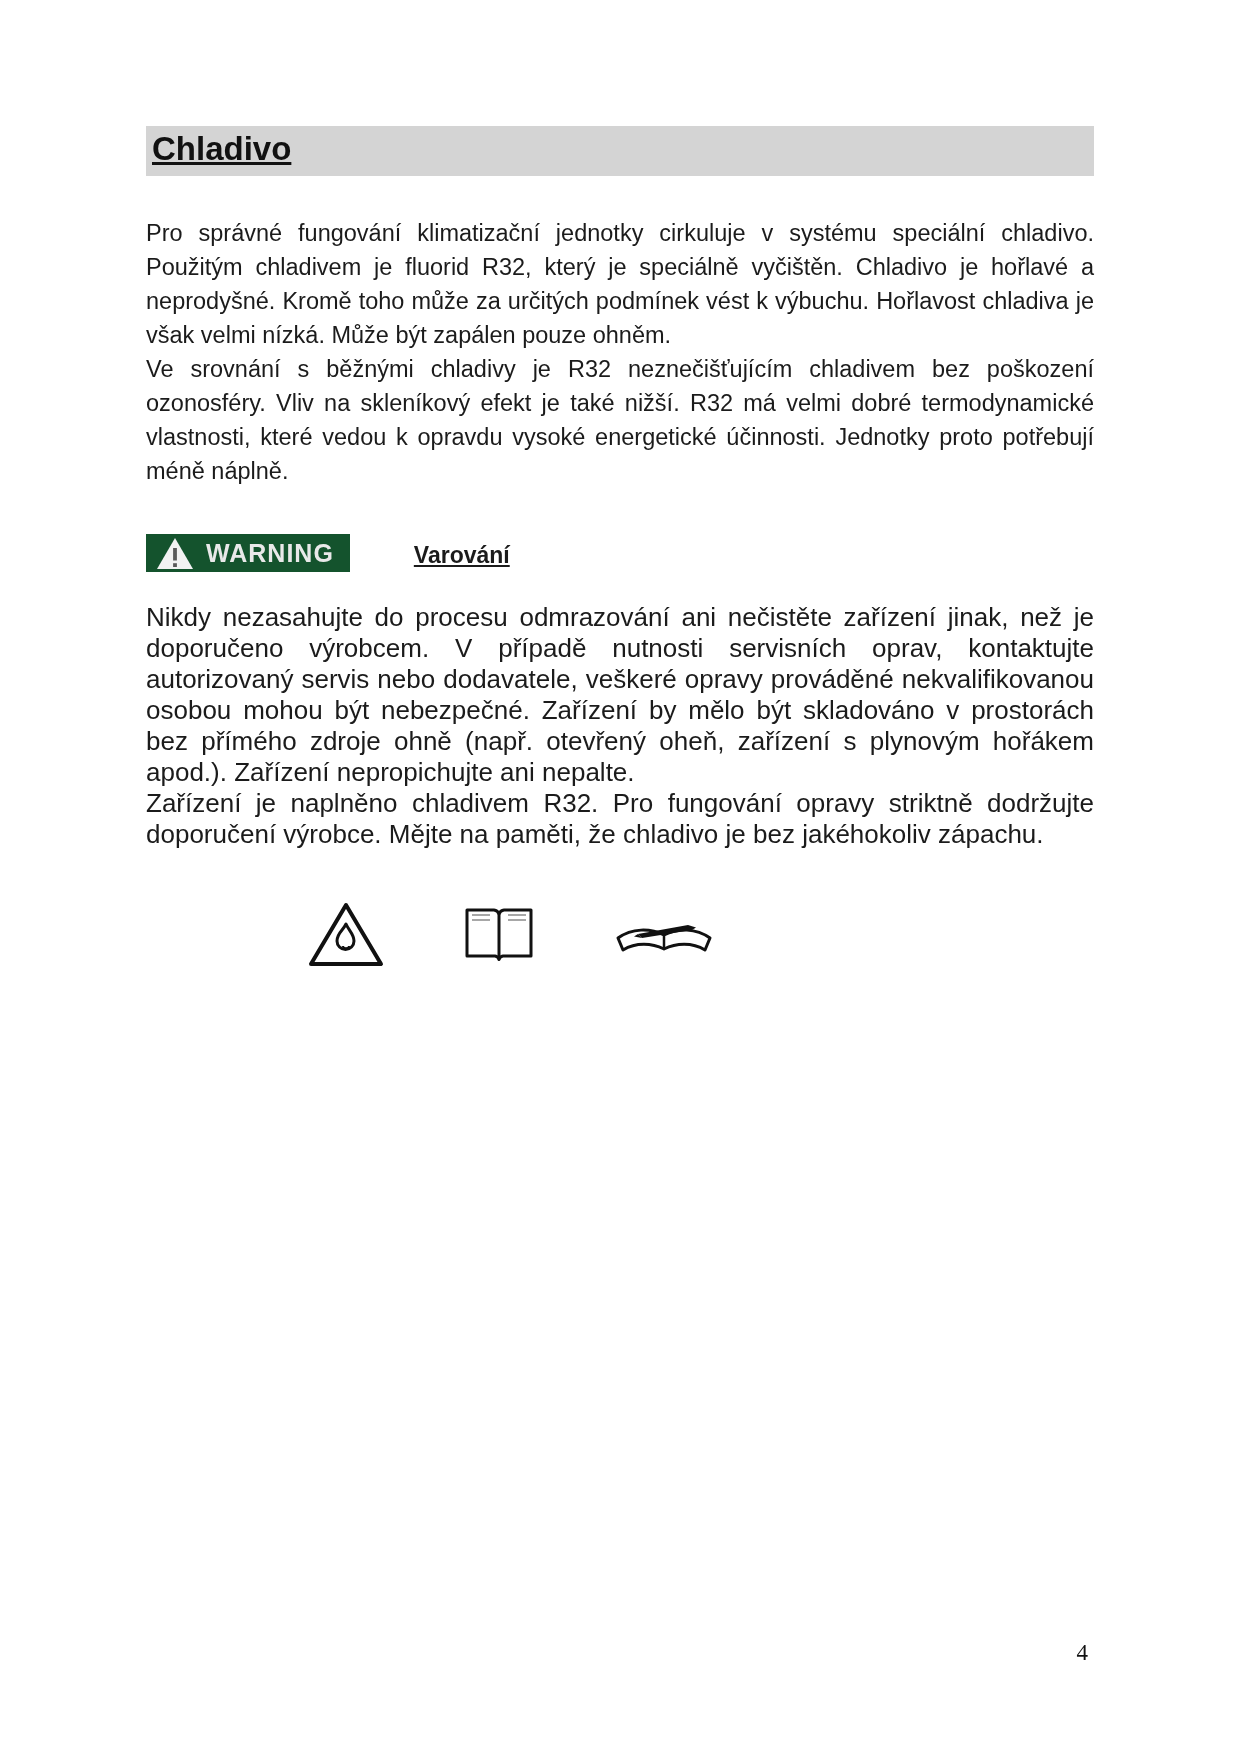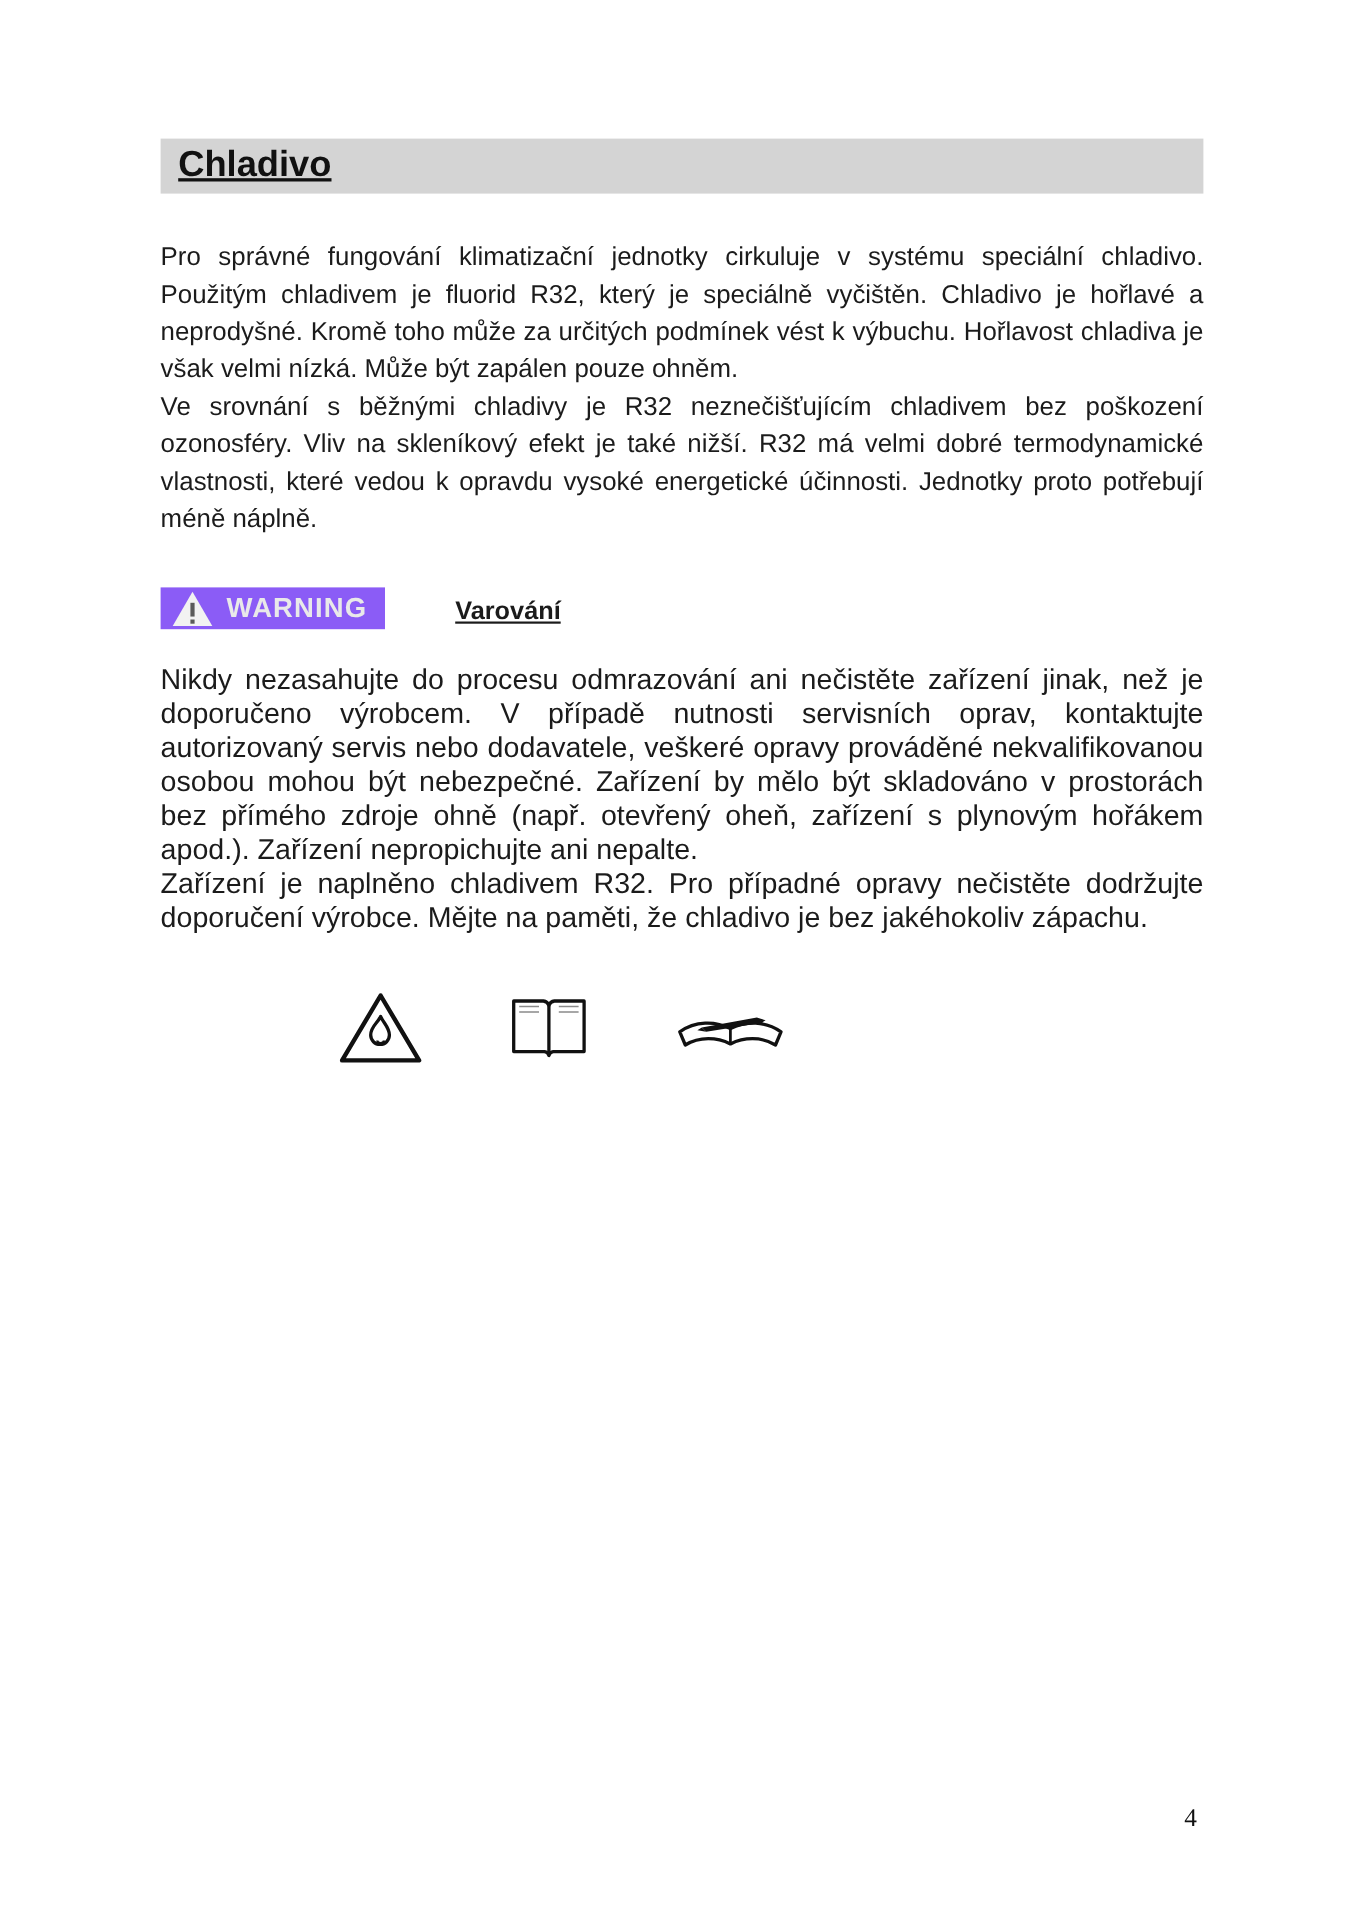--- a/index.html
+++ b/index.html
@@ -13,21 +13,21 @@
     height: 1754px;
     background: #ffffff;
     box-sizing: border-box;
     padding: 126px 146px 0 146px;
     font-family: "Liberation Sans", sans-serif;
     color: #1b1b1b;
     overflow: hidden;
   }
   .title-bar {
     background: #d4d4d4;
-    padding: 4px 8px 8px 16px;
+    padding: 4px 8px 8px 6px;
   }
   .title-text {
     margin: 0;
     font-size: 33px;
     font-weight: 700;
     text-decoration: underline;
     color: #111;
   }
   .intro {
     margin-top: 40px;
@@ -41,21 +41,21 @@
   .warning-row {
     display: flex;
     align-items: flex-end;
     margin-top: 46px;
     margin-bottom: 30px;
   }
   .warning-badge {
     display: inline-flex;
     align-items: center;
     gap: 12px;
-    background: #8b5cf6;
+    background: #14532d;
     padding: 5px 16px 5px 10px;
     height: 38px;
     box-sizing: border-box;
   }
   .warning-badge .label {
     color: #e9e9e9;
     font-weight: 700;
     font-size: 25px;
     letter-spacing: 1px;
   }
@@ -116,21 +116,21 @@
           <rect x="17.1" y="26.2" width="3.8" height="3.8" fill="#5a5a5a"></rect>
         </svg>
       </span>
       <span class="label">WARNING</span>
     </span>
     <span class="warning-heading">Varování</span>
   </div>
 
   <section>
     <p class="warn-par">Nikdy nezasahujte do procesu odmrazování ani nečistěte zařízení jinak, než je doporučeno výrobcem. V případě nutnosti servisních oprav, kontaktujte autorizovaný servis nebo dodavatele, veškeré opravy prováděné nekvalifikovanou osobou mohou být nebezpečné. Zařízení by mělo být skladováno v prostorách bez přímého zdroje ohně (např. otevřený oheň, zařízení s plynovým hořákem apod.). Zařízení nepropichujte ani nepalte.</p>
-    <p class="warn-par">Zařízení je naplněno chladivem R32. Pro případné opravy nečistěte dodržujte doporučení výrobce. Mějte na paměti, že chladivo je bez jakéhokoliv zápachu.</p>
+    <p class="warn-par">Zařízení je naplněno chladivem R32. Pro fungování opravy striktně dodržujte doporučení výrobce. Mějte na paměti, že chladivo je bez jakéhokoliv zápachu.</p>
   </section>
 
   <div class="icons-row">
 
     <span class="icon-box">
       <svg width="80" height="70" viewBox="0 0 80 70" aria-hidden="true">
         <path d="M40 5 L75 64 L5 64 Z" fill="none" stroke="#111" stroke-width="4" stroke-linejoin="round"></path>
         <path d="M40 24 c2.5 6 8 10 8 17 a8.5 8.5 0 0 1 -17 0 c0 -5 2.5 -8 5 -11 c1.8 -2.2 3 -4 4 -6 z" fill="none" stroke="#111" stroke-width="3" stroke-linejoin="round"></path>
         <path d="M37 46 c0 3 6 3 6 0" fill="none" stroke="#111" stroke-width="2"></path>
       </svg>

